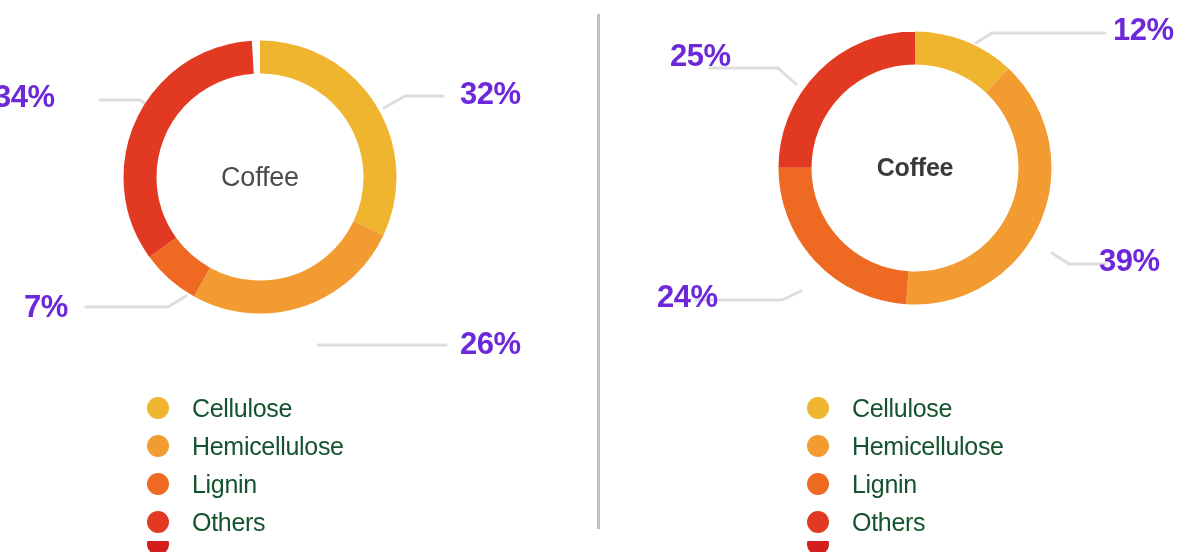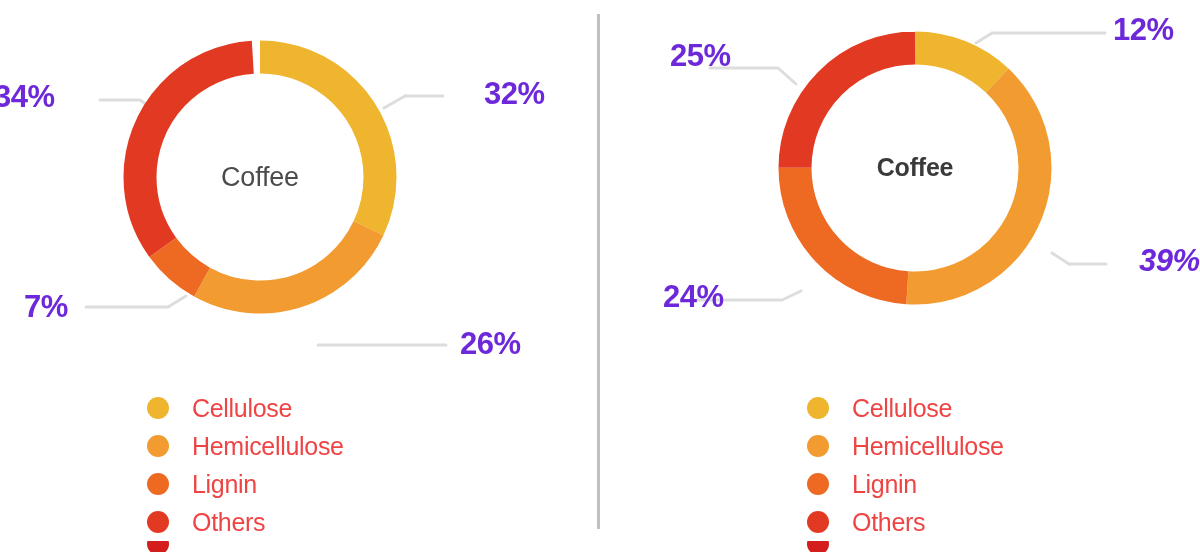--- a/index.html
+++ b/index.html
@@ -109,21 +109,21 @@
   .legend-swatch {
     width: 22px;
     height: 22px;
     border-radius: 50%;
     flex: 0 0 auto;
   }
   .legend-label {
     margin-left: 23px;
     font-size: 25px;
     font-family: "Liberation Sans", sans-serif;
-    color: #ef4444;
+    color: #14532d;
     letter-spacing: -0.3px;
     line-height: 1;
   }
   
   .legend-row.clipped { height: 14px; overflow: hidden; }
   .legend-row.clipped .legend-swatch { margin-top: -8px; }
 </style>
 </head>
 <body>
 
@@ -159,21 +159,21 @@
 
           <circle cx="150" cy="150" r="120" fill="none" stroke="#E23A22" stroke-width="33" stroke-dasharray="256.35 497.63" stroke-dashoffset="-490.09"></circle>
         </g>
       </svg>
       <div class="donut-center">
         <div class="line">Coffee</div>
       </div>
     </div>
 
     <div class="pct" style="left:-6px; top:79px;">34%</div>
-    <div class="pct" style="left:460px; top:76px;margin-left:24px;">32%</div>
+    <div class="pct" style="left:460px; top:76px;">32%</div>
     <div class="pct" style="left:24px; top:289px;">7%</div>
     <div class="pct" style="left:460px; top:326px;">26%</div>
 
     <div class="legend">
       <div class="legend-row">
         <span class="legend-swatch" style="background:#EFB52E"></span>
         <span class="legend-label">Cellulose</span>
       </div>
       <div class="legend-row">
         <span class="legend-swatch" style="background:#F19B31"></span>
@@ -223,22 +223,22 @@
           <circle cx="150" cy="150" r="120" fill="none" stroke="#E23A22" stroke-width="33" stroke-dasharray="188.50 565.48" stroke-dashoffset="-565.49"></circle>
         </g>
       </svg>
       <div class="donut-center">
         <div class="line">Coffee</div>
       </div>
     </div>
 
     <div class="pct" style="left:70px; top:38px;">25%</div>
     <div class="pct" style="left:513px; top:12px;">12%</div>
-    <div class="pct" style="left:539px; top:243px;font-style:italic;">39%</div>
-    <div class="pct" style="left:63px; top:279px;">24%</div>
+    <div class="pct" style="left:499px; top:243px;">39%</div>
+    <div class="pct" style="left:57px; top:279px;">24%</div>
 
     <div class="legend">
       <div class="legend-row">
         <span class="legend-swatch" style="background:#EFB52E"></span>
         <span class="legend-label">Cellulose</span>
       </div>
       <div class="legend-row">
         <span class="legend-swatch" style="background:#F19B31"></span>
         <span class="legend-label">Hemicellulose</span>
       </div>

